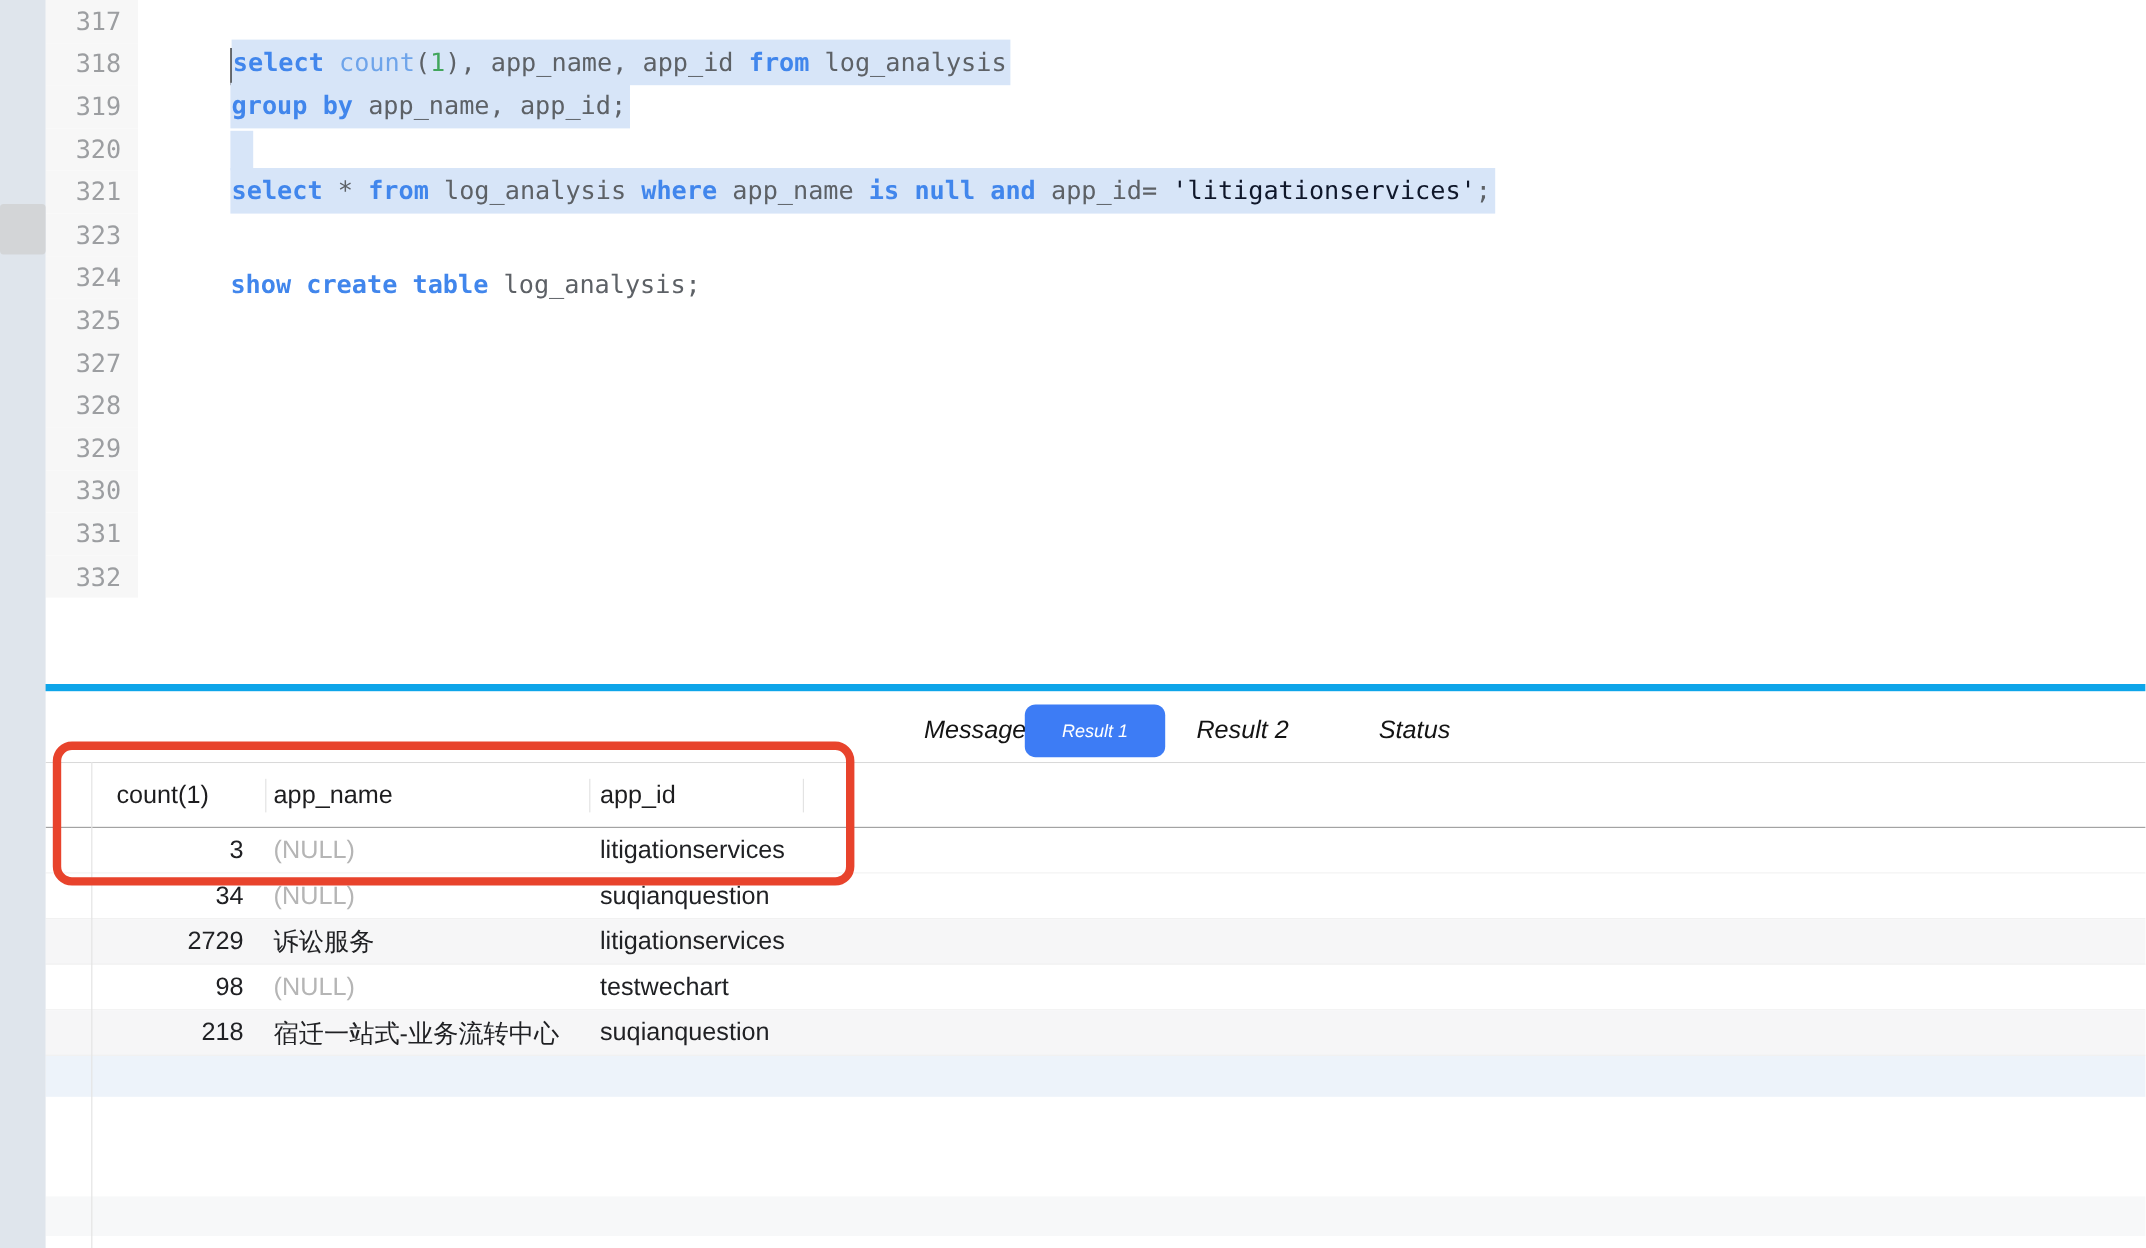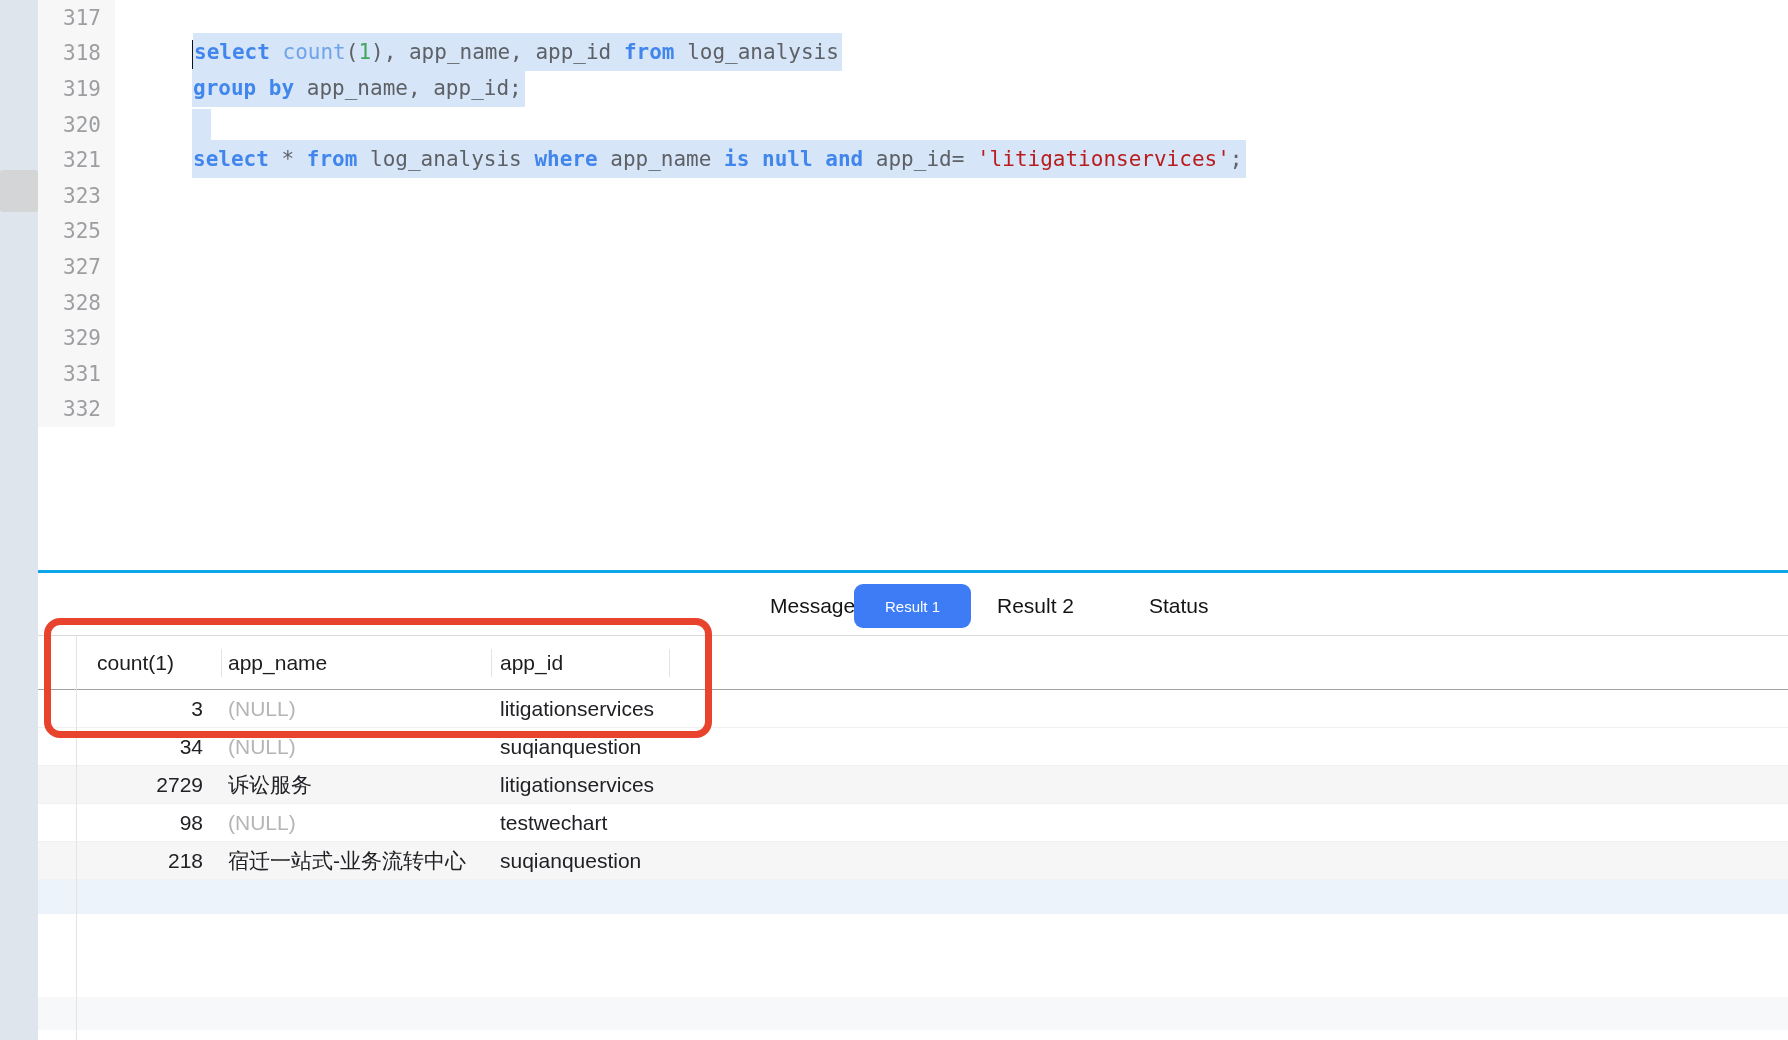--- a/index.html
+++ b/index.html
@@ -19,29 +19,29 @@
             font-size:21px; z-index:1; }
   .ed-line { display:flex; height:35.6px; align-items:center; white-space:pre;gap:48px; }
   .ed-gutter { width:77px; height:100%; background:#f7f7f7; color:#9c9ea1;
                text-align:right; padding-right:14px; flex:0 0 77px;
                display:flex; align-items:center; justify-content:flex-end; }
   .ed-code { padding-left:29px; display:flex; align-items:flex-end; height:100%; }
   .tk-kw  { color:#4186ec; font-weight:bold; }
   .tk-pl  { color:#5d6166; }
   .tk-fn  { color:#6ea4ea; }
   .tk-num { color:#42a65c; }
-  .tk-str { color:#b91c1c; }
+  .tk-str { color:#0f172a; }
   .sel-wrap { background:#d7e5f8; padding:7px 3px 7px 1px; }
   .sel-sliver { display:inline-block; background:#d7e5f8; width:19px; height:33px; }
   .caret { display:inline-block; width:2px; height:31px; background:#111;
            margin-right:-1px; vertical-align:middle; }
 
   
   .tabbar { position:absolute; left:0; top:570px; width:1788px; height:65px;
-            background:#fff; border-top:3px solid #0ea5e9; z-index:2; }
+            background:#fff; border-top:6px solid #0ea5e9; z-index:2;font-style:italic; }
   .tab { position:absolute; top:0; height:65px; display:flex; align-items:center;
          font-size:21px; color:#141414; cursor:default; }
   .tab.t0 { left:770px; }
   .tab.t2 { left:997px; }
   .tab.t3 { left:1149px; }
   .tab-btn { position:absolute; left:854px; top:11px; width:117px; height:44px;
              background:#3d7cf5; border-radius:9px; color:#fff; font-size:15px;
              display:flex; align-items:center; justify-content:center; }
 
   
@@ -87,24 +87,26 @@
     <div class="scroll-thumb"></div>
   </div>
 
   <div class="editor" id="editor">
       <div class="ed-line"><div class="ed-gutter">317</div><div class="ed-code"></div></div>
       <div class="ed-line"><div class="ed-gutter">318</div><div class="ed-code"><span class="caret"></span><span class="sel-wrap"><span class="tk-kw">select</span><span class="tk-pl"> </span><span class="tk-fn">count</span><span class="tk-pl">(</span><span class="tk-num">1</span><span class="tk-pl">), app_name, app_id </span><span class="tk-kw">from</span><span class="tk-pl"> log_analysis</span></span></div></div>
       <div class="ed-line"><div class="ed-gutter">319</div><div class="ed-code"><span class="sel-wrap"><span class="tk-kw">group by</span><span class="tk-pl"> app_name, app_id;</span></span></div></div>
       <div class="ed-line"><div class="ed-gutter">320</div><div class="ed-code"><span class="sel-sliver"></span></div></div>
       <div class="ed-line"><div class="ed-gutter">321</div><div class="ed-code"><span class="sel-wrap"><span class="tk-kw">select</span><span class="tk-pl"> * </span><span class="tk-kw">from</span><span class="tk-pl"> log_analysis </span><span class="tk-kw">where</span><span class="tk-pl"> app_name </span><span class="tk-kw">is</span><span class="tk-pl"> </span><span class="tk-kw">null</span><span class="tk-pl"> </span><span class="tk-kw">and</span><span class="tk-pl"> app_id= </span><span class="tk-str">'litigationservices'</span><span class="tk-pl">;</span></span></div></div>
       <div class="ed-line"><div class="ed-gutter">323</div><div class="ed-code"></div></div>
+      <div class="ed-line"><div class="ed-gutter">324</div><div class="ed-code"><span class="tk-kw">show</span><span class="tk-pl"> </span><span class="tk-kw">create</span><span class="tk-pl"> </span><span class="tk-kw">table</span><span class="tk-pl"> log_analysis;</span></div></div>
       <div class="ed-line"><div class="ed-gutter">325</div><div class="ed-code"></div></div>
       <div class="ed-line"><div class="ed-gutter">327</div><div class="ed-code"></div></div>
       <div class="ed-line"><div class="ed-gutter">328</div><div class="ed-code"></div></div>
       <div class="ed-line"><div class="ed-gutter">329</div><div class="ed-code"></div></div>
+      <div class="ed-line"><div class="ed-gutter">330</div><div class="ed-code"></div></div>
       <div class="ed-line"><div class="ed-gutter">331</div><div class="ed-code"></div></div>
       <div class="ed-line"><div class="ed-gutter">332</div><div class="ed-code"></div></div>
     </div>
 
   <div class="tabbar" id="tabbar">
       <div class="tab t0">Message</div>
       <div class="tab-btn">Result 1</div>
       <div class="tab t2">Result 2</div>
       <div class="tab t3">Status</div>
     </div>

